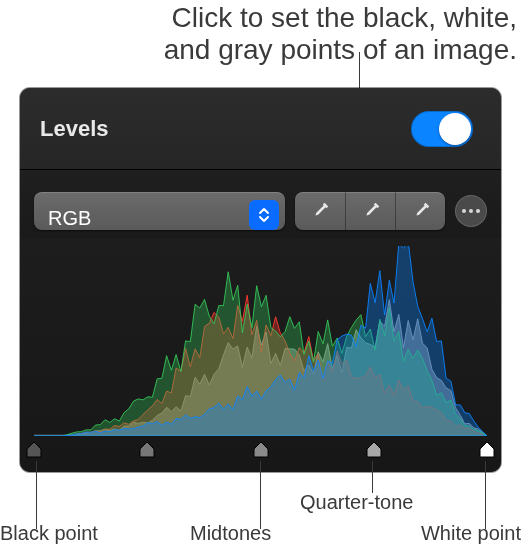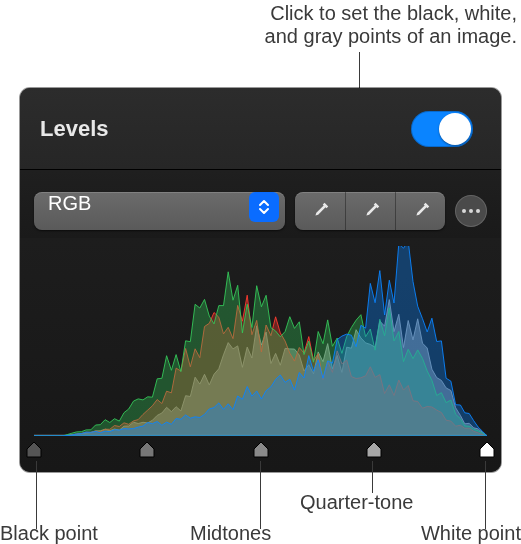--- a/index.html
+++ b/index.html
@@ -13,21 +13,21 @@
     position: relative;
     overflow: hidden;
   }
 
   
   .top-callout {
     position: absolute;
     top: 2px;
     right: 4px;
     text-align: right;
-    font-size: 20px;
+    font-size: 28px;
     line-height: 1.15;
     color: #3a3a3a;
   }
   .top-callout-leader {
     position: absolute;
     left: 359px;
     top: 52px;
     width: 1px;
     height: 130px;
     background: #3a3a3a;
@@ -91,21 +91,21 @@
     gap: 10px;
     padding: 22px 14px 8px 14px;
     background: linear-gradient(#1f1f1f,#1a1a1a);
   }
   .select {
     flex: 1;
     height: 38px;
     border-radius: 8px;
     background: linear-gradient(#6b6b6b,#5a5a5a);
     display: flex;
-    align-items: flex-start;
+    align-items: flex-end;
     padding: 0 6px 0 14px;
     color: #fff;
     font-size: 20px;
     box-shadow: inset 0 1px 0 rgba(255,255,255,.15), 0 1px 2px rgba(0,0,0,.6);
   }
   .select-label { flex: 1; }
   .select-arrows {
     width: 30px; height: 30px;
     border-radius: 6px;
     background: #0a6cff;

